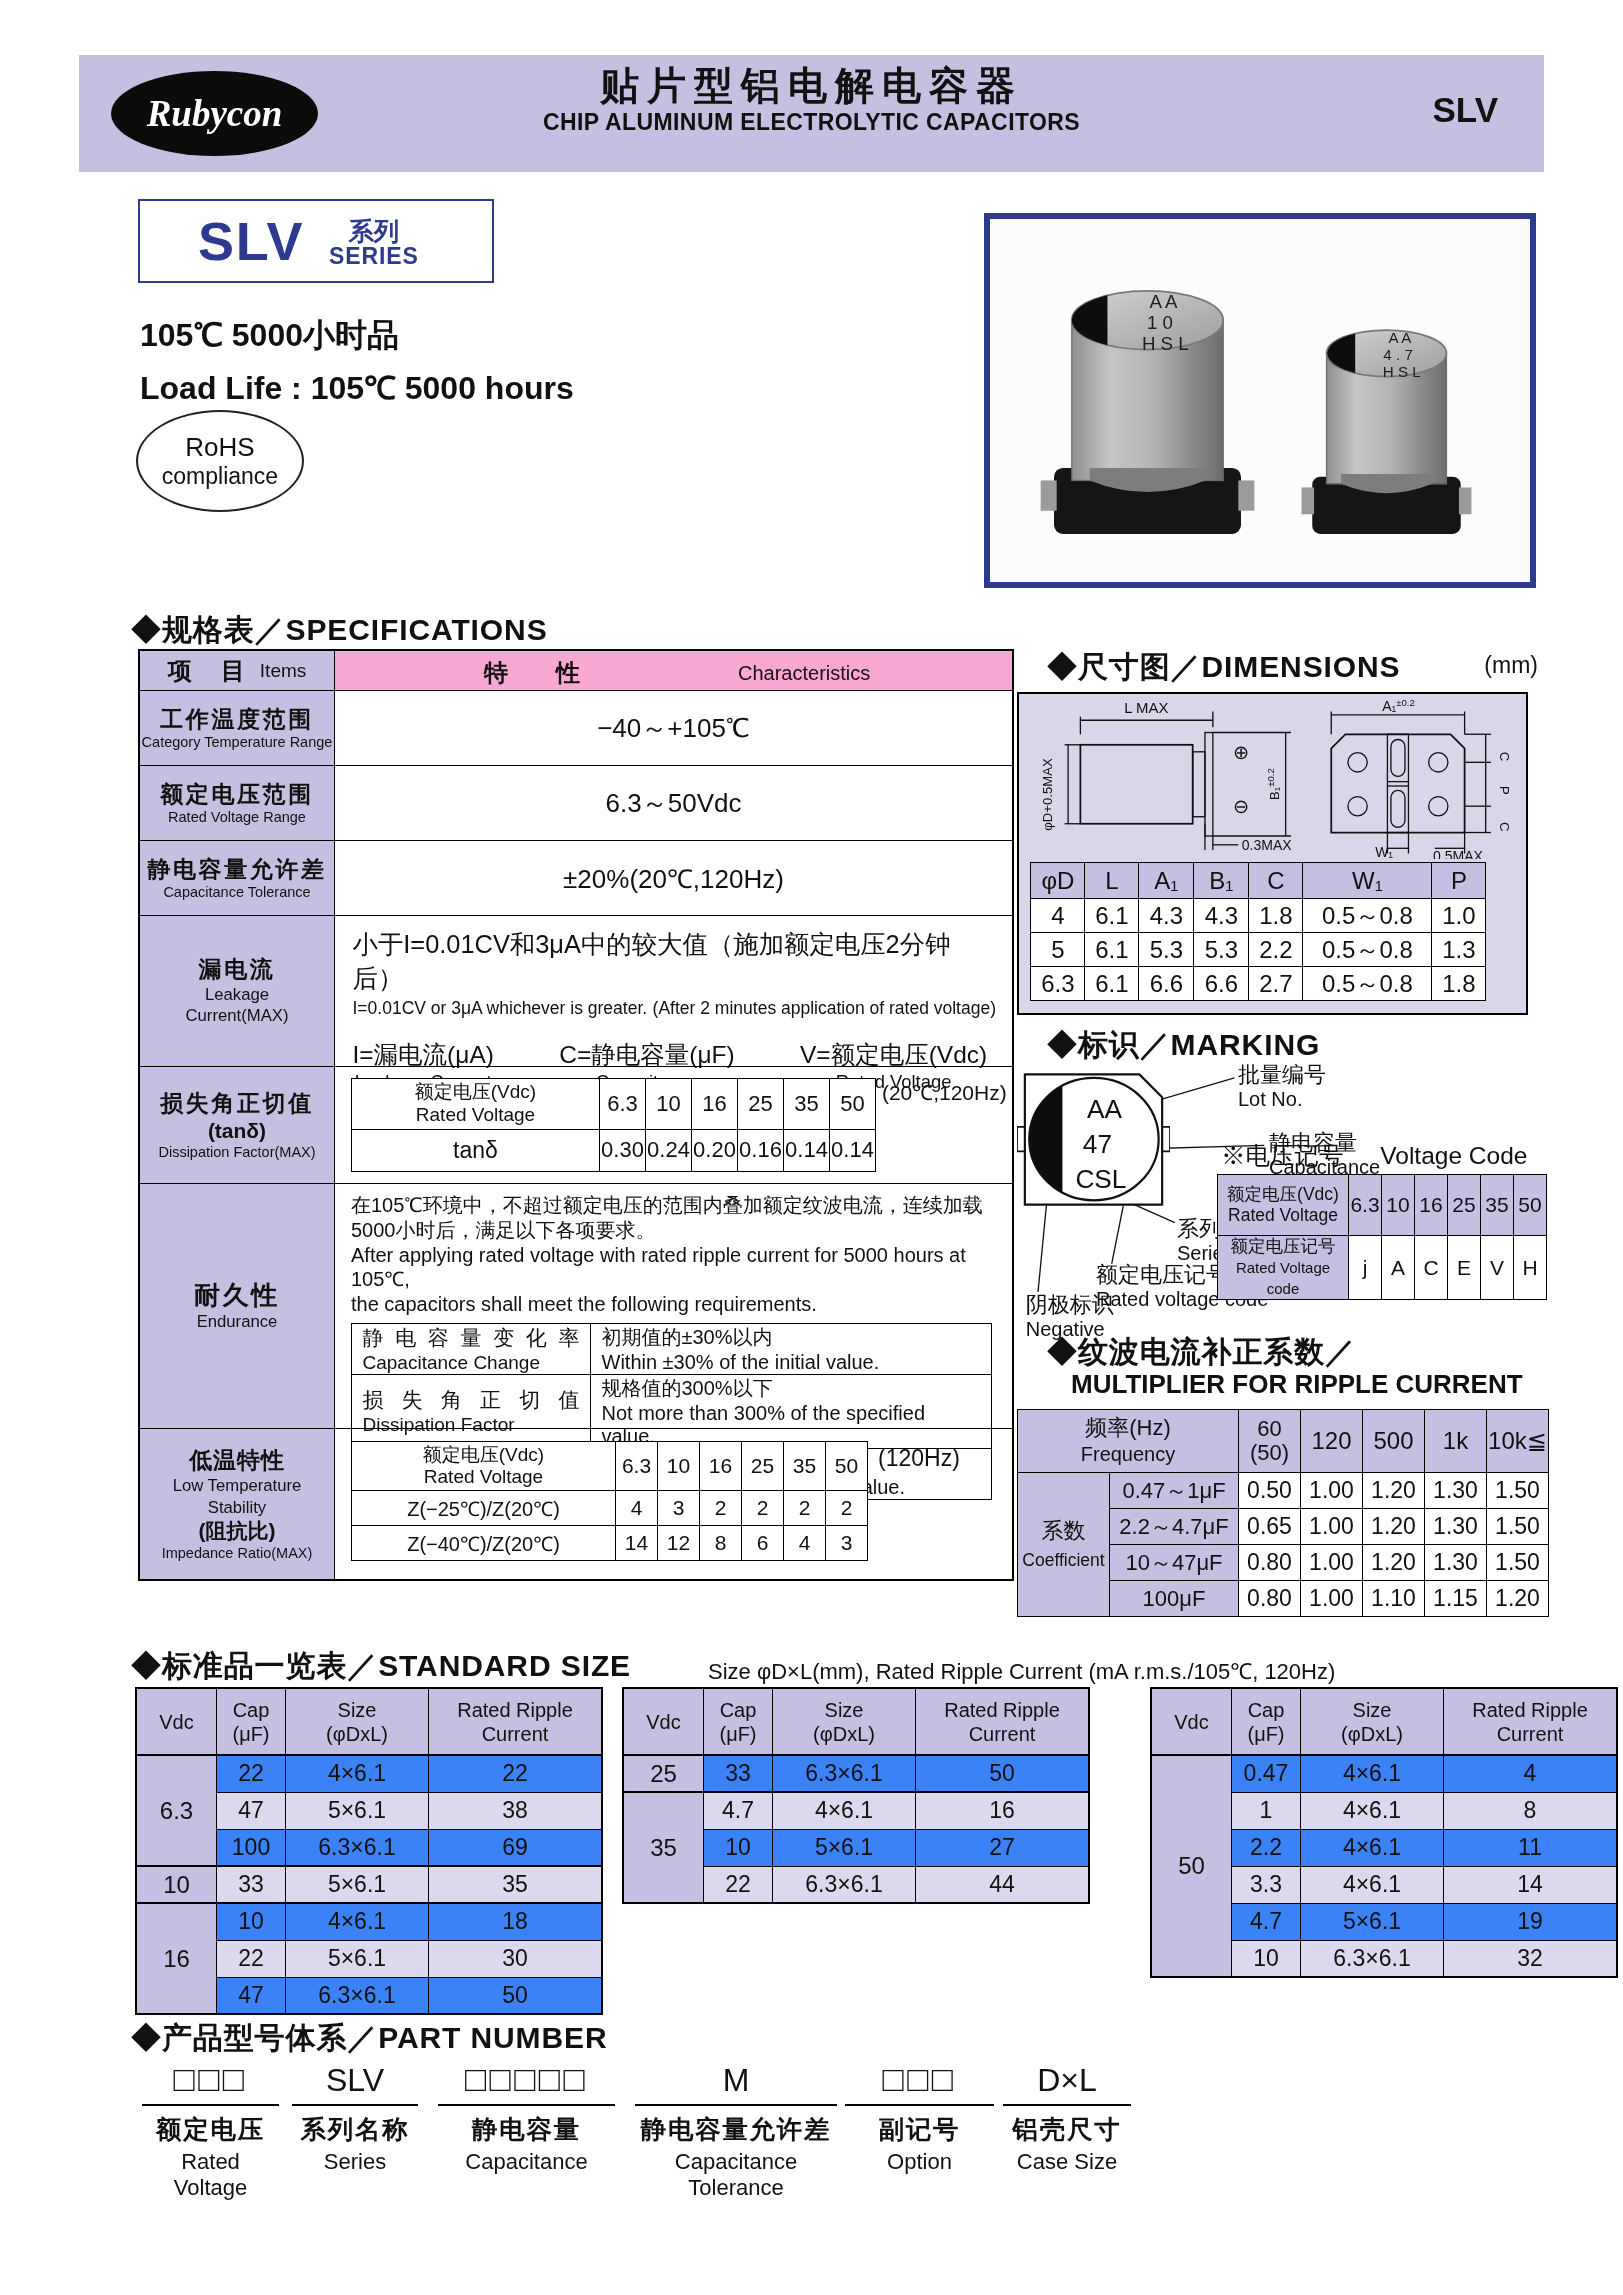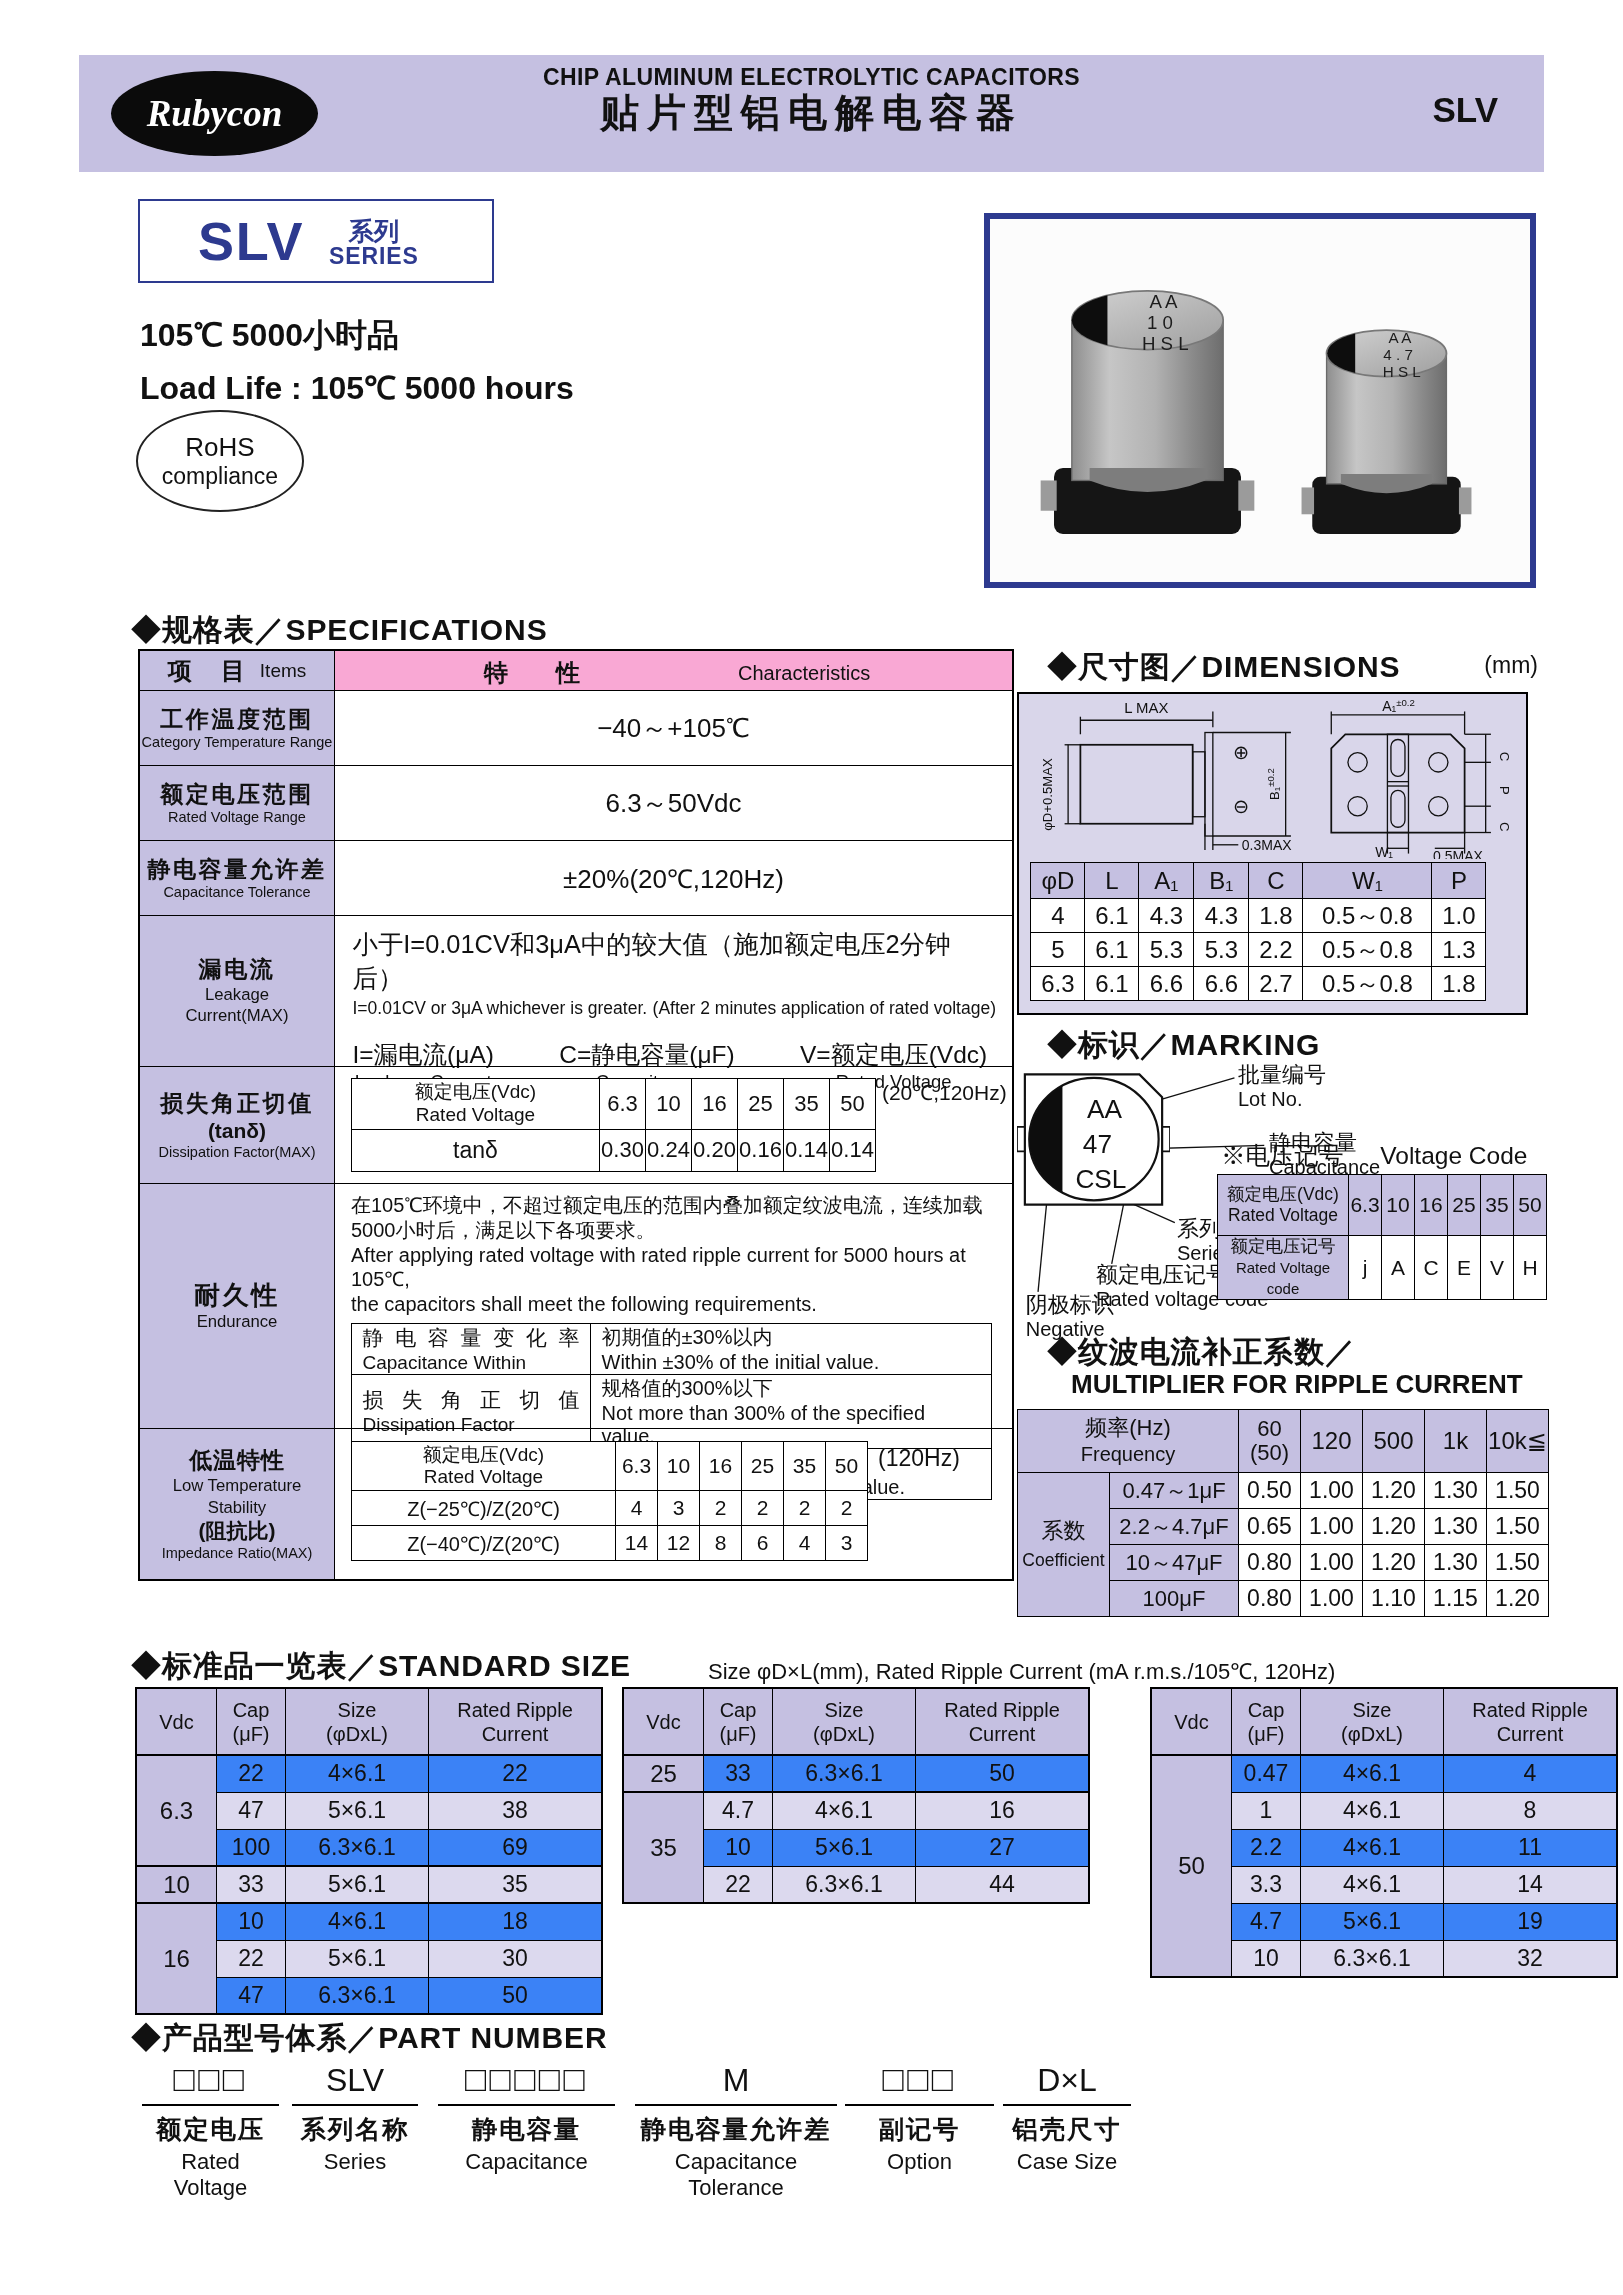--- a/index.html
+++ b/index.html
@@ -91,22 +91,22 @@
 </head>
 <body>
 
 <div id="page">
 
   <div class="abs" id="header-band">
     <div class="abs" id="logo">
       <span>Rubycon</span>
     </div>
     <div class="abs" id="head-center">
+      <div id="head-title-cn">贴片型铝电解电容器</div>
       <div id="head-title-en">CHIP ALUMINUM ELECTROLYTIC CAPACITORS</div>
-      <div id="head-title-cn">贴片型铝电解电容器</div>
     </div>
     <div class="abs" id="head-slv">SLV</div>
   </div>
 
   <div class="abs" id="series-box">
     <span class="slv">SLV</span>
     <span class="col">
       <span class="cn">系列</span><br>
       <span class="en">SERIES</span>
     </span>
@@ -264,21 +264,21 @@
     </div>
     <div class="sp-cell end-pad">
       <div class="end-intro-cn">在105℃环境中，不超过额定电压的范围内叠加额定纹波电流，连续加载5000小时后，满足以下各项要求。</div>
       <div class="end-intro-en">After applying rated voltage with rated ripple current for 5000 hours at 105℃,</div>
       <div class="end-intro-en">the capacitors shall meet the following requirements.</div>
       <table class="inner-tb" style="margin-top:7px;">
         <tbody>
             <tr style="height:50px;">
           <td style="width:238px;">
             <div class="jlast" style="font-size:21px;padding:0 10.5px;">静电容量变化率</div>
-            <div style="font-size:19px;text-align:left;padding:0 10.5px;">Capacitance Within</div>
+            <div style="font-size:19px;text-align:left;padding:0 10.5px;">Capacitance Change</div>
           </td>
           <td style="width:379px;text-align:left;padding:0 10.5px;">
             <div style="font-size:20px;">初期值的±30%以内</div>
             <div style="font-size:20px;">Within ±30% of the initial value.</div>
           </td>
         </tr>
         <tr style="height:50px;">
           <td>
             <div class="jlast" style="font-size:21px;padding:0 10.5px;">损失角正切值</div>
             <div style="font-size:19px;text-align:left;padding:0 10.5px;">Dissipation Factor</div>

